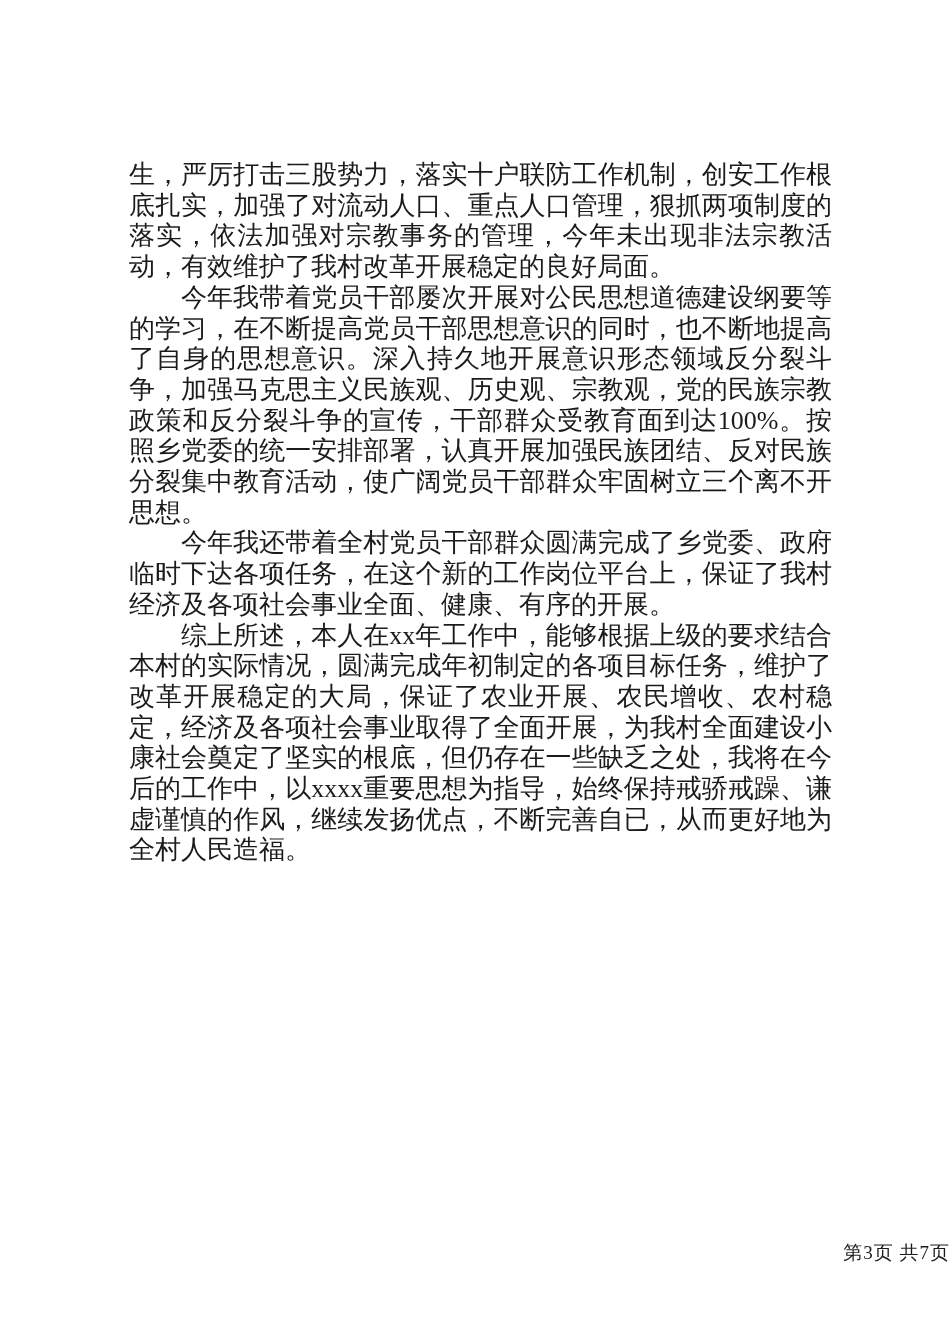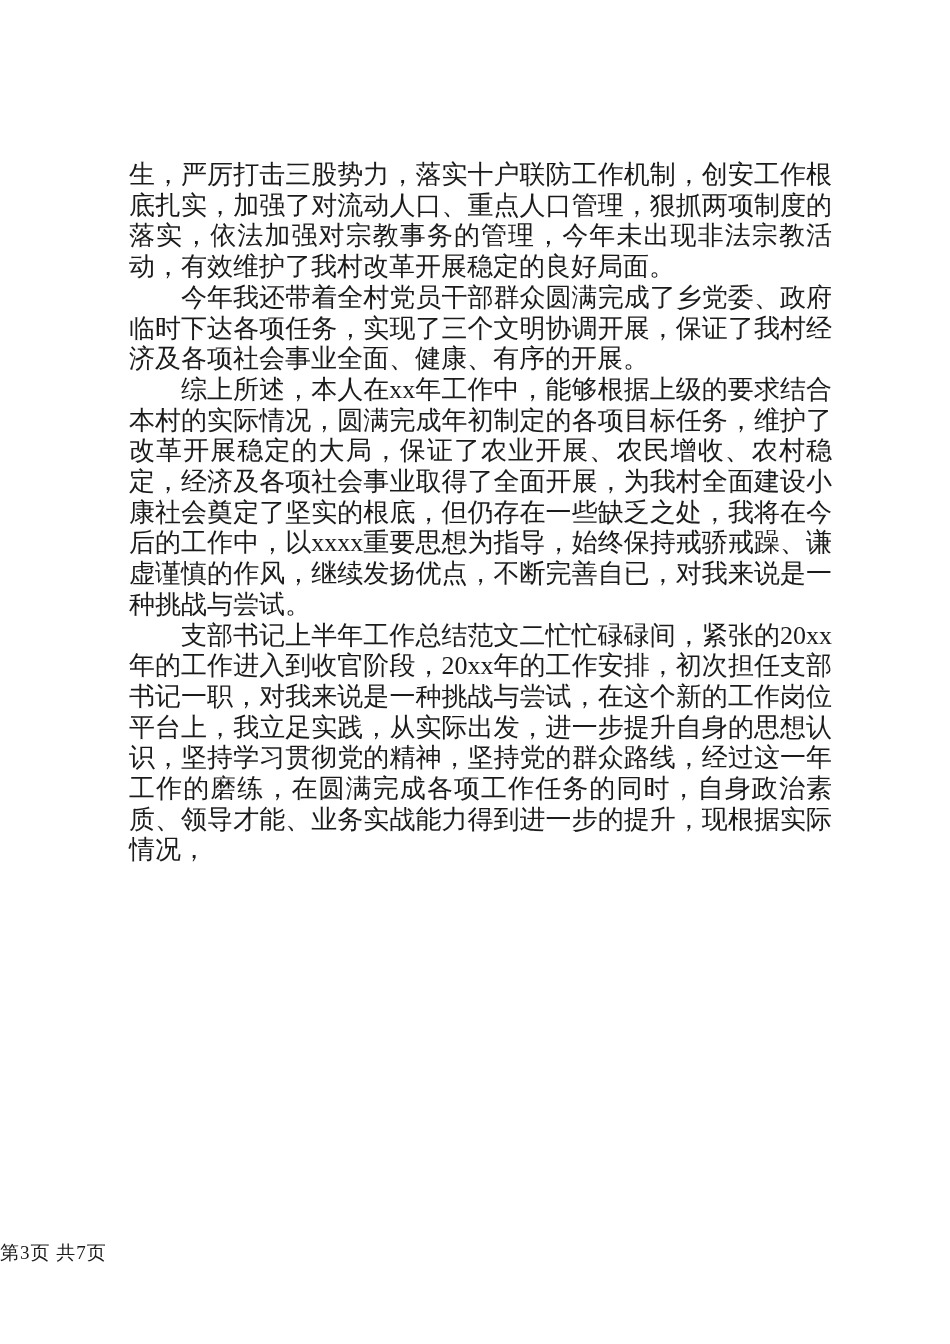--- a/index.html
+++ b/index.html
@@ -32,30 +32,30 @@
     text-indent: 2em;
   }
   .doc-body p.cont {
     text-indent: 0;
   }
   .page-footer {
     position: absolute;
     top: 1240px;
     left: 0;
     width: 100%;
-    text-align: left;
+    text-align: right;
     font-size: 19px;
     color: #1b1b1b;
     letter-spacing: 1px;
   }
 </style>
 </head>
 <body>
 
 <div class="page">
   <div class="doc-body">
     <p class="cont">生，严厉打击三股势力，落实十户联防工作机制，创安工作根底扎实，加强了对流动人口、重点人口管理，狠抓两项制度的落实，依法加强对宗教事务的管理，今年未出现非法宗教活动，有效维护了我村改革开展稳定的良好局面。</p>
-    <p>今年我还带着全村党员干部群众圆满完成了乡党委、政府临时下达各项任务，实现了三个文明协调开展，保证了我村经济及各项社会事业全面、健康、有序的开展。</p>
-    <p>综上所述，本人在xx年工作中，能够根据上级的要求结合本村的实际情况，圆满完成年初制定的各项目标任务，维护了改革开展稳定的大局，保证了农业开展、农民增收、农村稳定，经济及各项社会事业取得了全面开展，为我村全面建设小康社会奠定了坚实的根底，但仍存在一些缺乏之处，我将在今后的工作中，以xxxx重要思想为指导，始终保持戒骄戒躁、谦虚谨慎的作风，继续发扬优点，不断完善自已，对我来说是一种挑战与尝试。</p>
-    <p>支部书记上半年工作总结范文二忙忙碌碌间，紧张的20xx年的工作进入到收官阶段，20xx年的工作安排，初次担任支部书记一职，对我来说是一种挑战与尝试，在这个新的工作岗位平台上，我立足实践，从实际出发，进一步提升自身的思想认识，坚持学习贯彻党的精神，坚持党的群众路线，经过这一年工作的磨练，在圆满完成各项工作任务的同时，自身政治素质、领导才能、业务实战能力得到进一步的提升，现根据实际情况，</p>
+    <p>今年我带着党员干部屡次开展对公民思想道德建设纲要等的学习，在不断提高党员干部思想意识的同时，也不断地提高了自身的思想意识。深入持久地开展意识形态领域反分裂斗争，加强马克思主义民族观、历史观、宗教观，党的民族宗教政策和反分裂斗争的宣传，干部群众受教育面到达100%。按照乡党委的统一安排部署，认真开展加强民族团结、反对民族分裂集中教育活动，使广阔党员干部群众牢固树立三个离不开思想。</p>
+    <p>今年我还带着全村党员干部群众圆满完成了乡党委、政府临时下达各项任务，在这个新的工作岗位平台上，保证了我村经济及各项社会事业全面、健康、有序的开展。</p>
+    <p>综上所述，本人在xx年工作中，能够根据上级的要求结合本村的实际情况，圆满完成年初制定的各项目标任务，维护了改革开展稳定的大局，保证了农业开展、农民增收、农村稳定，经济及各项社会事业取得了全面开展，为我村全面建设小康社会奠定了坚实的根底，但仍存在一些缺乏之处，我将在今后的工作中，以xxxx重要思想为指导，始终保持戒骄戒躁、谦虚谨慎的作风，继续发扬优点，不断完善自已，从而更好地为全村人民造福。</p>
   </div>
   <div class="page-footer">第3页 共7页</div>
 </div>
 
 </body></html>

